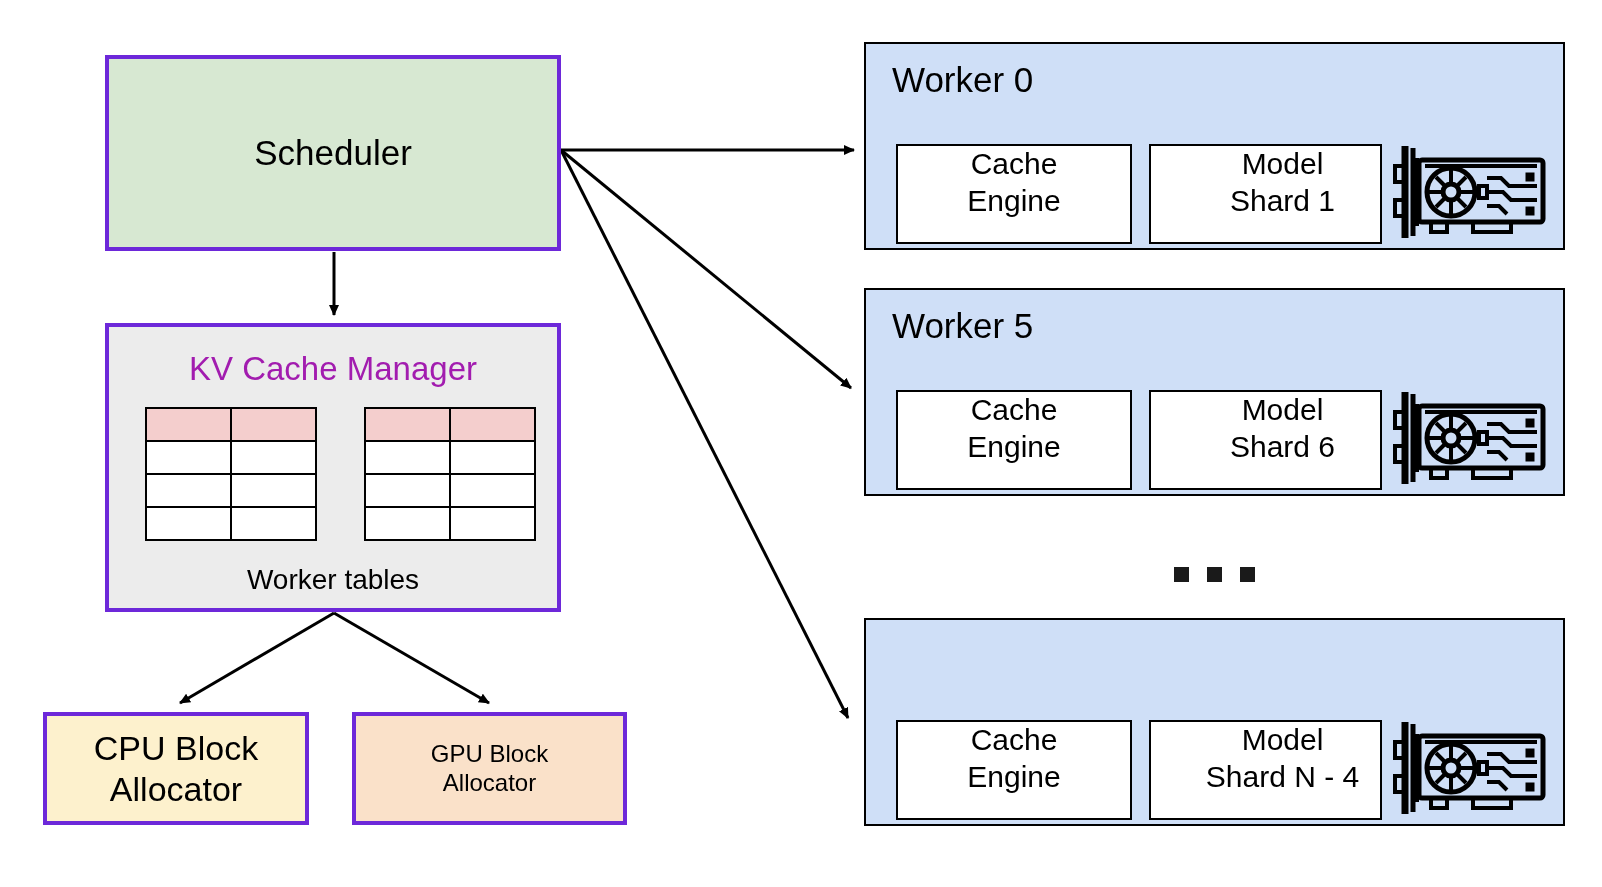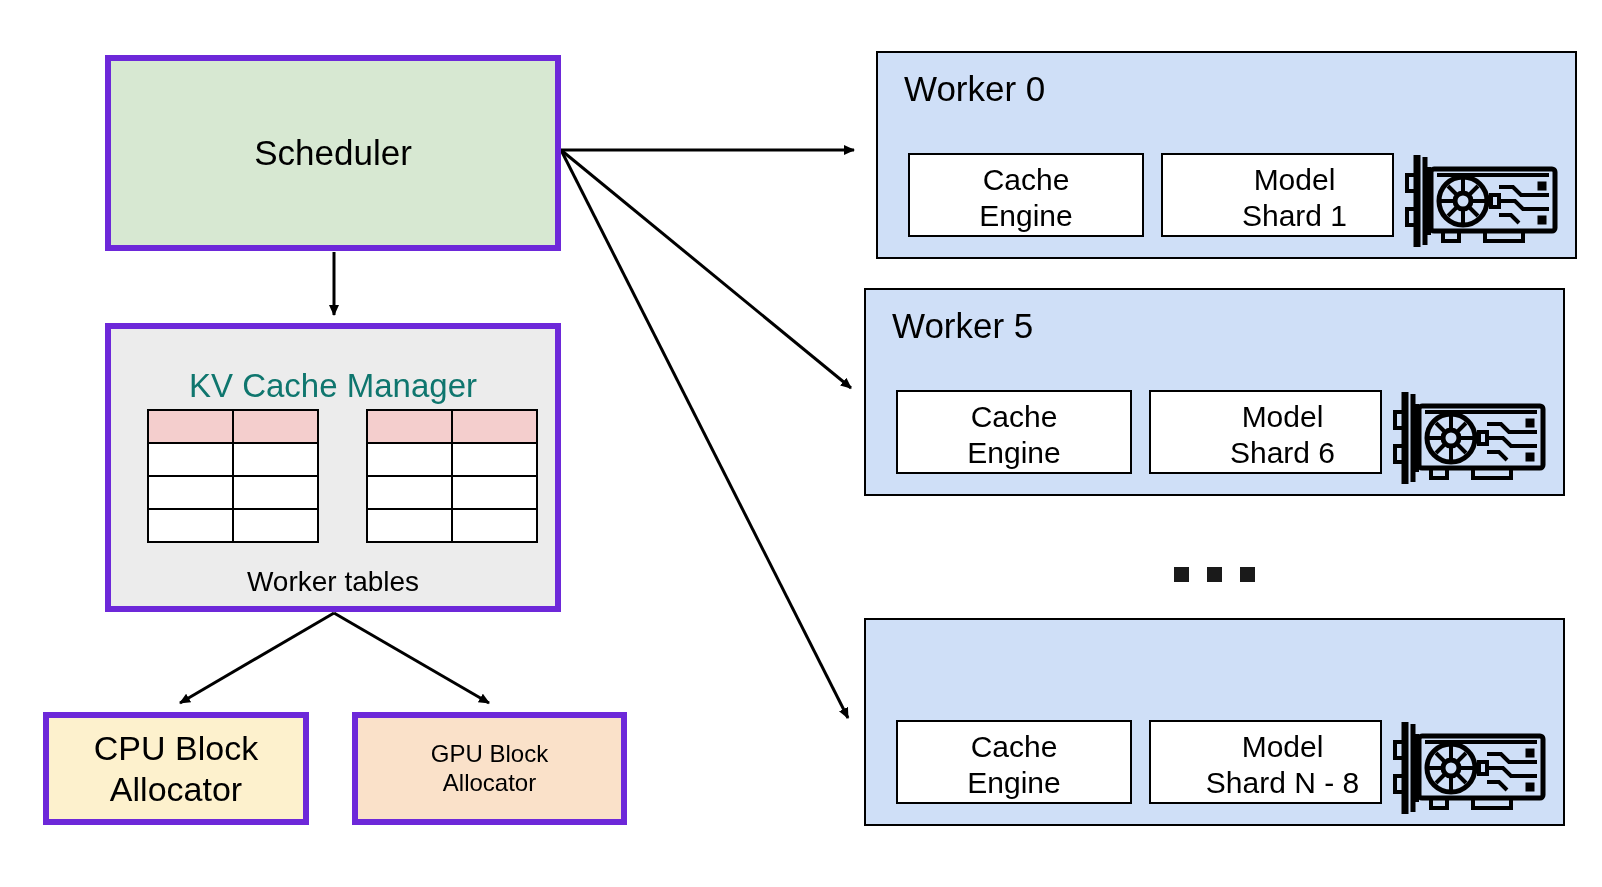--- a/index.html
+++ b/index.html
@@ -11,21 +11,21 @@
     position: relative;
     width: 1602px;
     height: 887px;
     background: #ffffff;
     font-family: "Liberation Sans", sans-serif;
     overflow: hidden;
   }
   .box {
     position: absolute;
     box-sizing: border-box;
-    border: 6px solid #6d28d9;
+    border: 4px solid #6d28d9;
     display: flex;
     align-items: center;
     justify-content: center;
     text-align: center;
     color: #000000;
   }
 
   
   #scheduler {
     left: 105px; top: 55px; width: 456px; height: 196px;
@@ -34,24 +34,24 @@
   }
 
   
   #kv-manager {
     left: 105px; top: 323px; width: 456px; height: 289px;
     background: #ececec;
     display: block;
   }
   #kv-title {
     position: absolute;
-    left: 0; right: 0; top: 38px;
+    left: 0; right: 0; top: 23px;
     text-align: center;
     font-size: 33px;
-    color: #0f766e;
+    color: #a21caf;
   }
   .block-table {
     position: absolute;
     border-collapse: collapse;
     table-layout: fixed;
   }
   .block-table td {
     width: 83px;
     height: 31px;
     border: 2px solid #000000;
@@ -86,46 +86,46 @@
 
   
   .worker {
     position: absolute;
     box-sizing: border-box;
     border: 2px solid #000000;
     background: #cfdff7;
     left: 864px;
     width: 701px;
   }
-  #worker-0 { top: 51px; height: 208px; margin-left: 12px; }
+  #worker-0 { top: 42px; height: 208px; }
   #worker-1 { top: 288px; height: 208px; }
   #worker-2 { top: 618px; height: 208px; }
 
   .worker-title {
     position: absolute;
     left: 26px;
     top: 16px;
     font-size: 35px;
     color: #000000;
     white-space: nowrap;
   }
   .sub-box {
     position: absolute;
     box-sizing: border-box;
     border: 2px solid #000000;
     background: #ffffff;
     display: flex;
-    align-items: flex-end;
+    align-items: flex-start;
     justify-content: center;
     text-align: center;
     font-size: 30px;
     line-height: 1.22;
     color: #000000;
     top: 100px;
-    height: 84px;
+    height: 100px;
   }
   .cache-engine { left: 30px; width: 236px; }
   .model-shard  { left: 283px; width: 233px; padding-left: 34px; }
 
   .gpu-icon {
     position: absolute;
     left: 525px;
     top: 98px;
     width: 160px;
     height: 100px;
@@ -350,21 +350,21 @@
   <div class="worker" id="worker-2">
     <div class="sub-box cache-engine">
       <span>
         <span>Cache</span><br>
         <span>Engine</span>
       </span>
     </div>
     <div class="sub-box model-shard">
       <span>
         <span>Model</span><br>
-        <span>Shard N - 8</span>
+        <span>Shard N - 4</span>
       </span>
     </div>
     <svg class="gpu-icon" viewBox="0 0 160 100">
       <g fill="none" stroke="#000000" stroke-width="5" stroke-linejoin="miter">
         <path d="M14 4 L14 96" stroke-width="7"></path>
         <path d="M22 6 L22 94" stroke-width="5"></path>
         <rect x="4" y="24" width="11" height="16" stroke-width="4"></rect>
         <rect x="4" y="58" width="11" height="16" stroke-width="4"></rect>
         <path d="M26 16 L26 84" stroke-width="4"></path>
         <rect x="28" y="18" width="124" height="62" rx="3"></rect>

